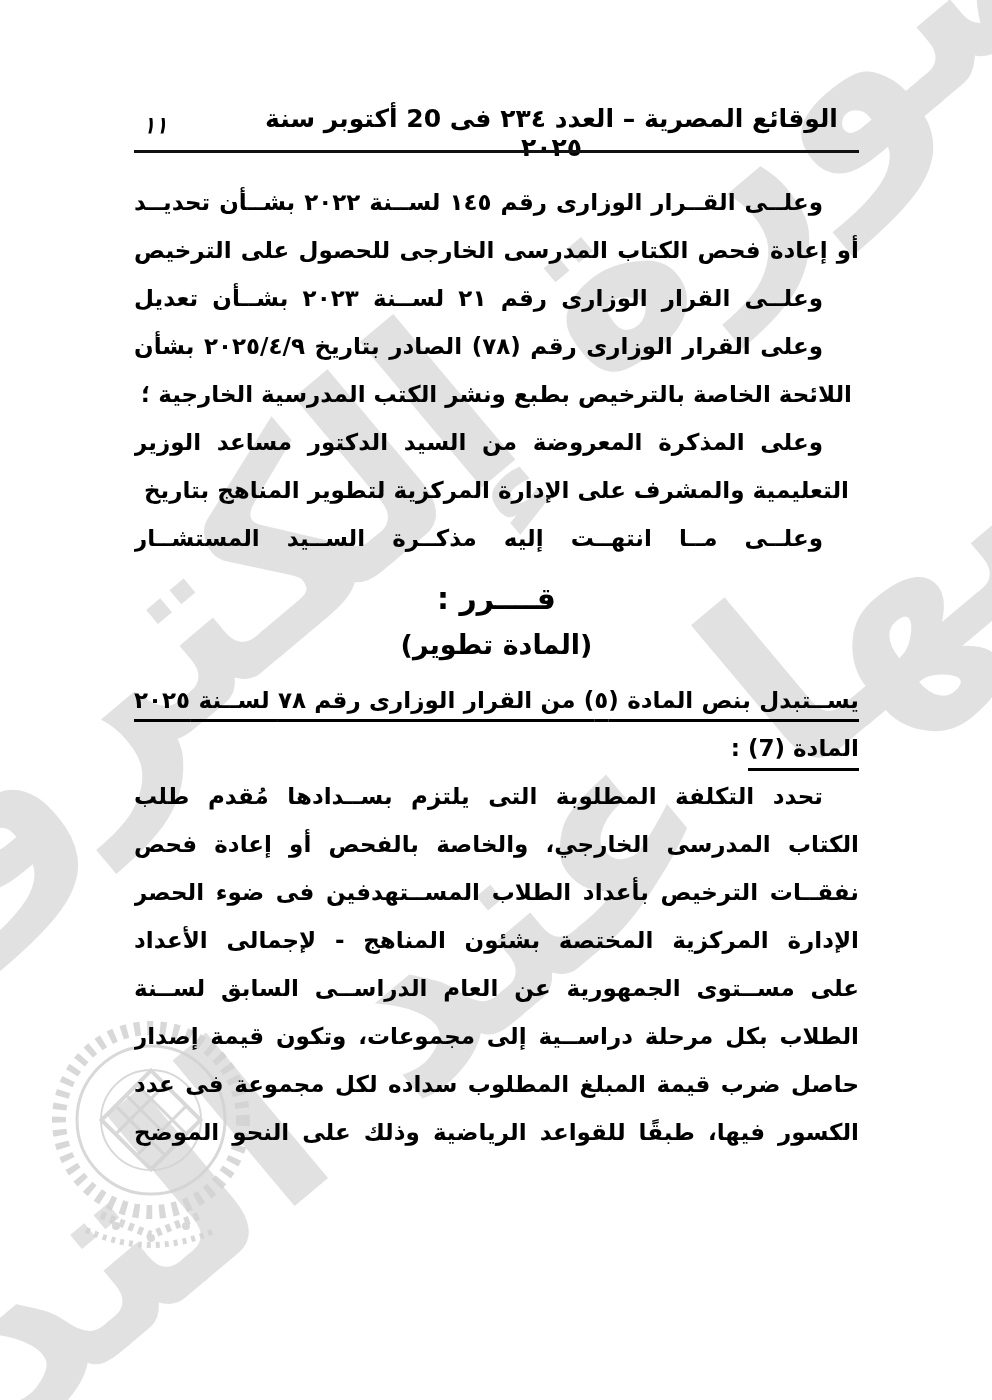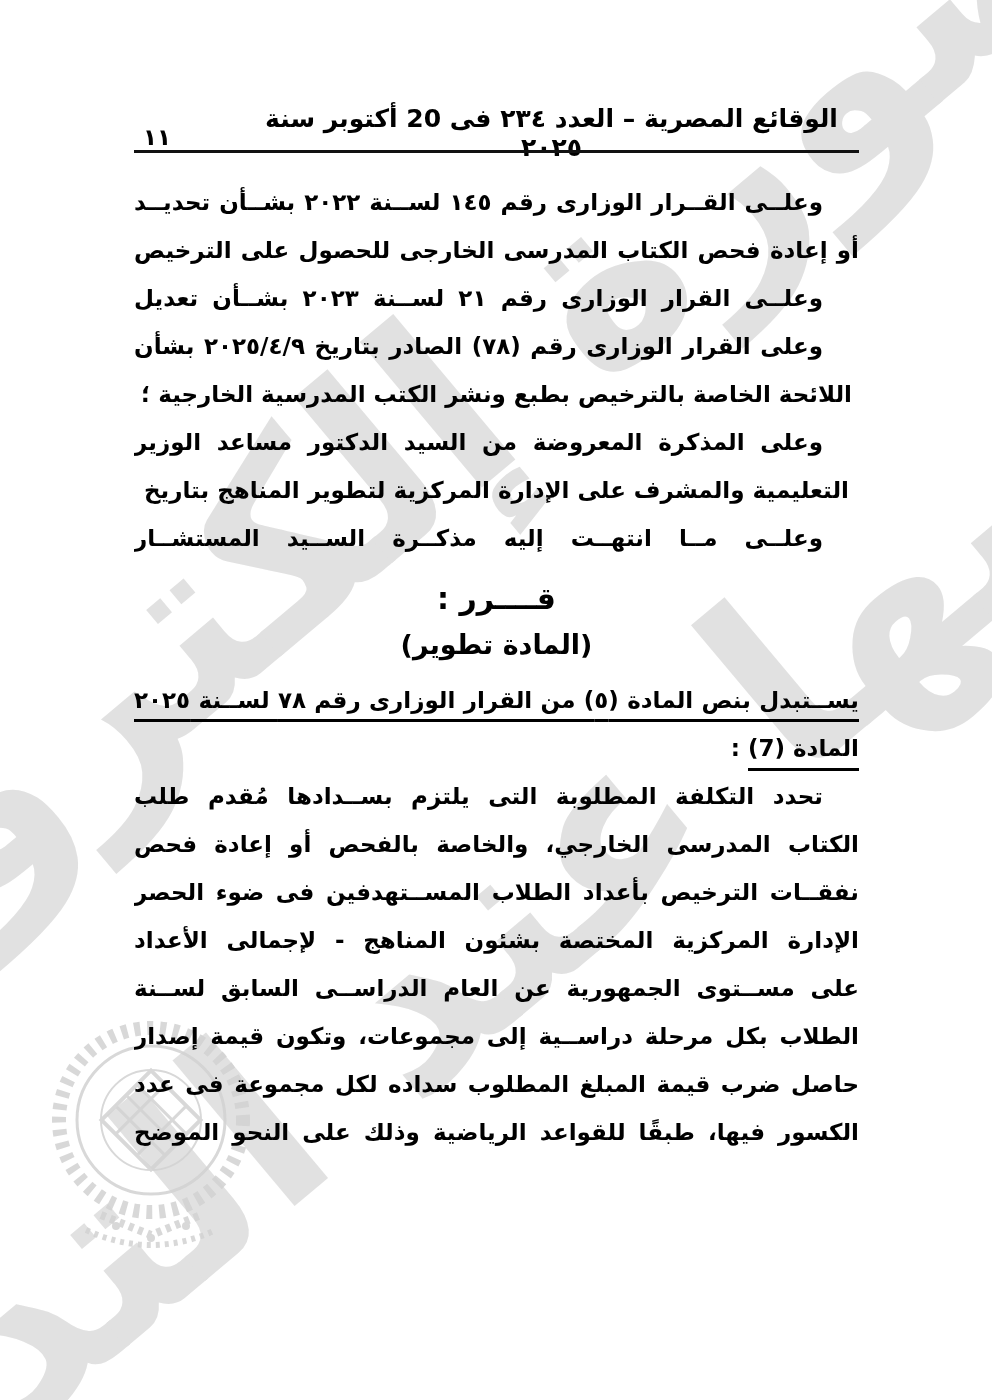--- a/index.html
+++ b/index.html
@@ -17,21 +17,21 @@
     color:#c9c9c9;opacity:.55;white-space:nowrap;text-align:center;
     direction:rtl;
   }
   .seal{position:absolute;left:46px;top:1000px;opacity:.85;}
   
   .header{position:absolute;top:104px;left:135px;right:134px;height:44px;z-index:2;}
   .header-title{
     position:absolute;right:0;left:110px;top:0;text-align:center;
     direction:rtl;font-size:25px;font-weight:bold;letter-spacing:0;
   }
-  .page-num{position:absolute;left:8px;top:20px;font-size:23px;font-weight:bold;}
+  .page-num{position:absolute;left:8px;top:8px;font-size:23px;font-weight:bold;font-style:italic;}
   .rule{position:absolute;top:150px;left:134px;right:133px;height:3px;background:#111;z-index:2;}
   
   .content{
     position:absolute;top:178px;left:134px;right:133px;z-index:1;
     direction:rtl;
   }
   .line{
     height:48px;line-height:48px;font-size:23px;font-weight:bold;
     overflow:hidden;
   }

